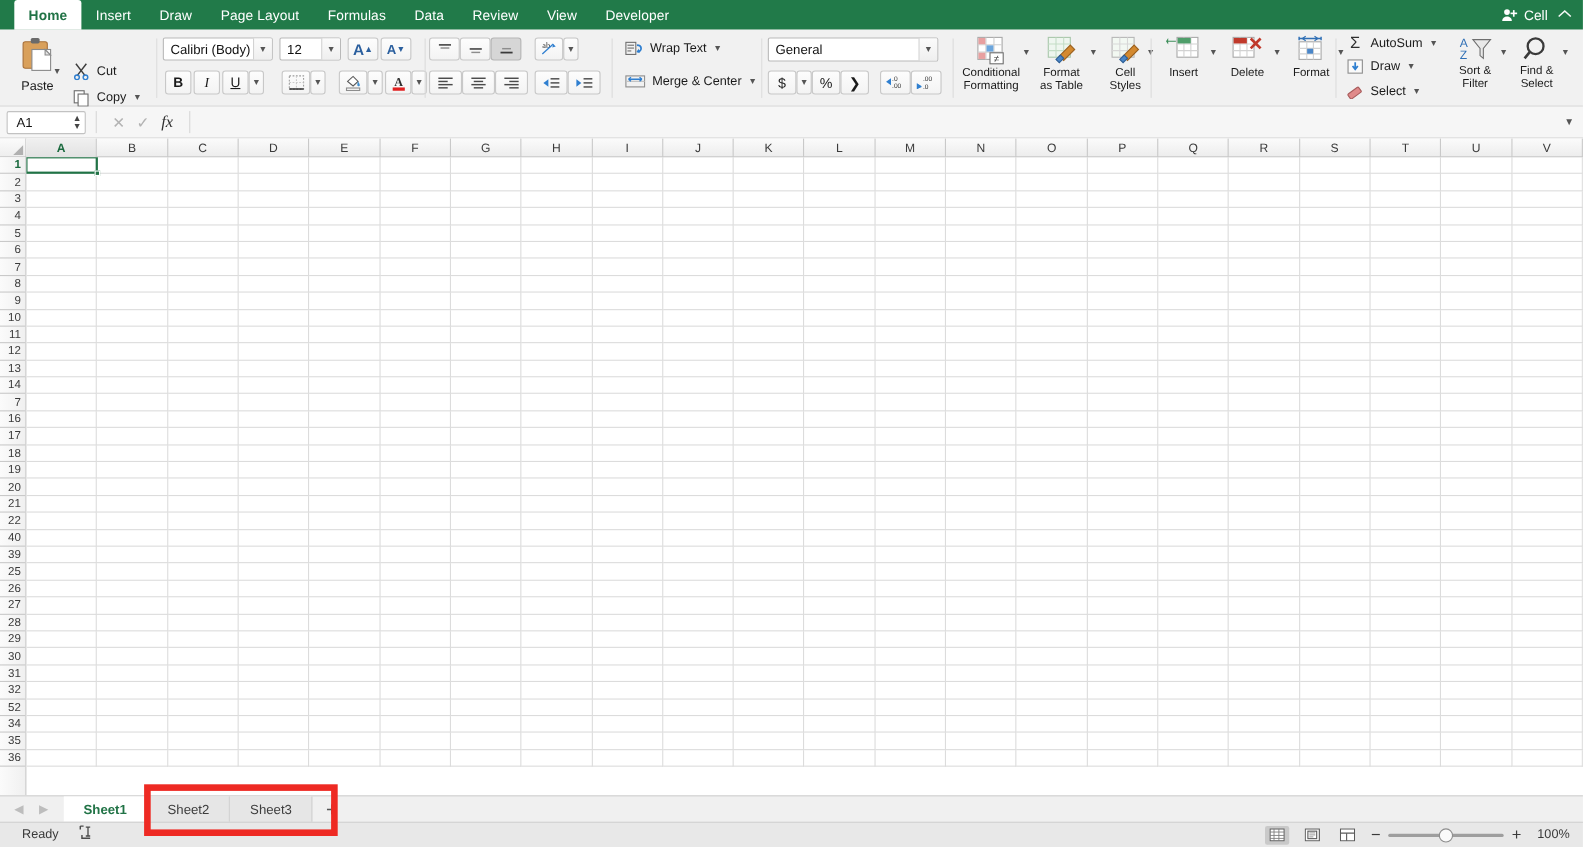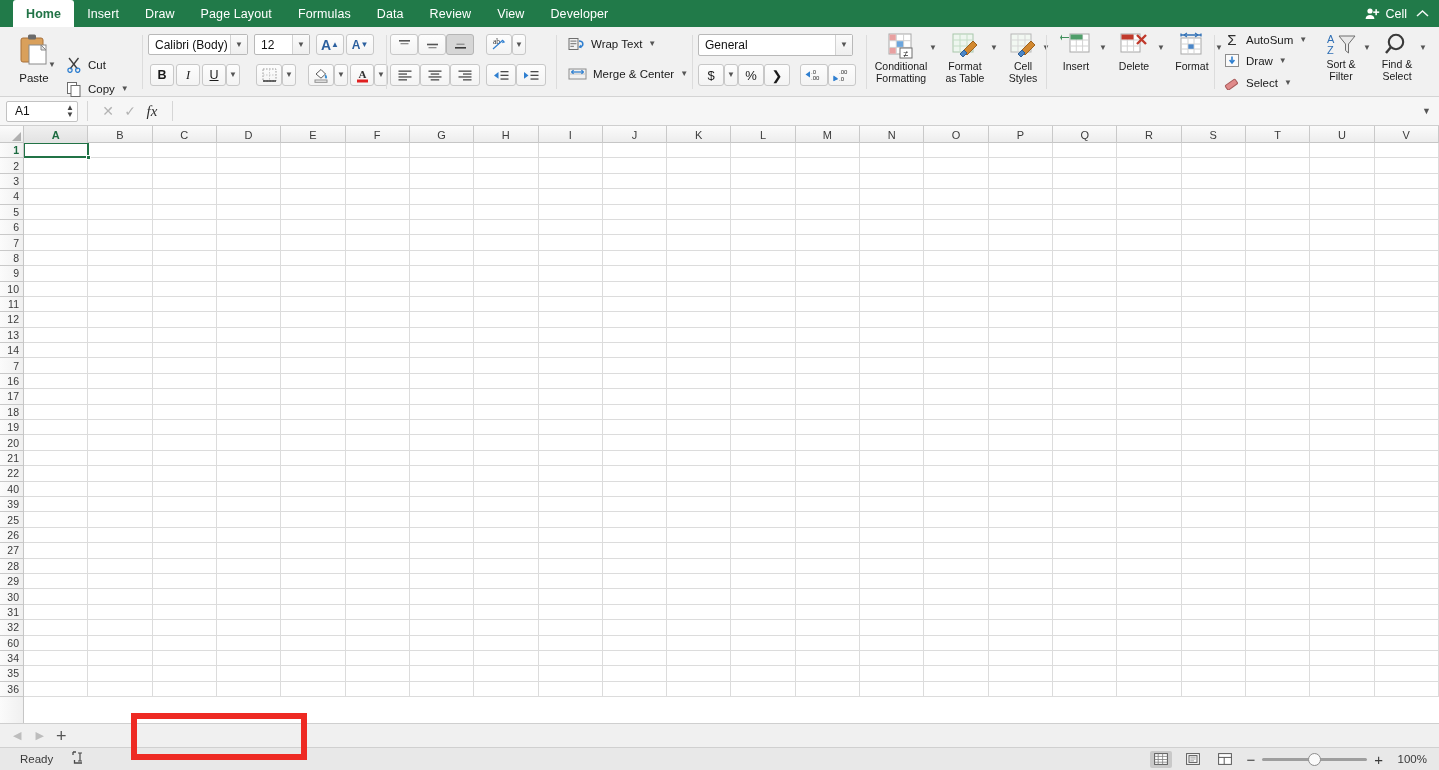--- a/index.html
+++ b/index.html
@@ -791,21 +791,21 @@
         <div class="rowcell">
           <span>30</span>
         </div>
         <div class="rowcell">
           <span>31</span>
         </div>
         <div class="rowcell">
           <span>32</span>
         </div>
         <div class="rowcell">
-          <span>60</span>
+          <span>52</span>
         </div>
         <div class="rowcell">
           <span>34</span>
         </div>
         <div class="rowcell">
           <span>35</span>
         </div>
         <div class="rowcell">
           <span>36</span>
         </div>
@@ -1677,20 +1677,31 @@
         </div>
         <div class="selbox" id="selbox" style="left: -1px; top: -1px; width: 66px; height: 16.4px;"></div>
       <div class="selhandle" id="selhandle" style="left: 62px; top: 12.4px;"></div>
     </div>
   </div>
 
   <div class="sheetbar">
     <div class="navbtns">
       <span>◀</span>
       <span>▶</span>
+    </div>
+    <div class="stabs">
+      <div class="stab active">
+          <span>Sheet1</span>
+        </div>
+      <div class="stab">
+          <span>Sheet2</span>
+        </div>
+      <div class="stab">
+          <span>Sheet3</span>
+        </div>
     </div>
     <div class="addsheet"><span>+</span></div>
   </div>
 
   <div class="statusbar">
     <span class="stat-ready">Ready</span>
     <span style="margin-left:18px;">
       <svg width="15" height="15" viewBox="0 0 15 15">
         <path d="M2 2 V5 M2 2 H5" stroke="#4a4a4a" stroke-width="1.3" fill="none"></path>
         <path d="M3.5 10 V13 H11" stroke="#4a4a4a" stroke-width="1.3" fill="none"></path>

